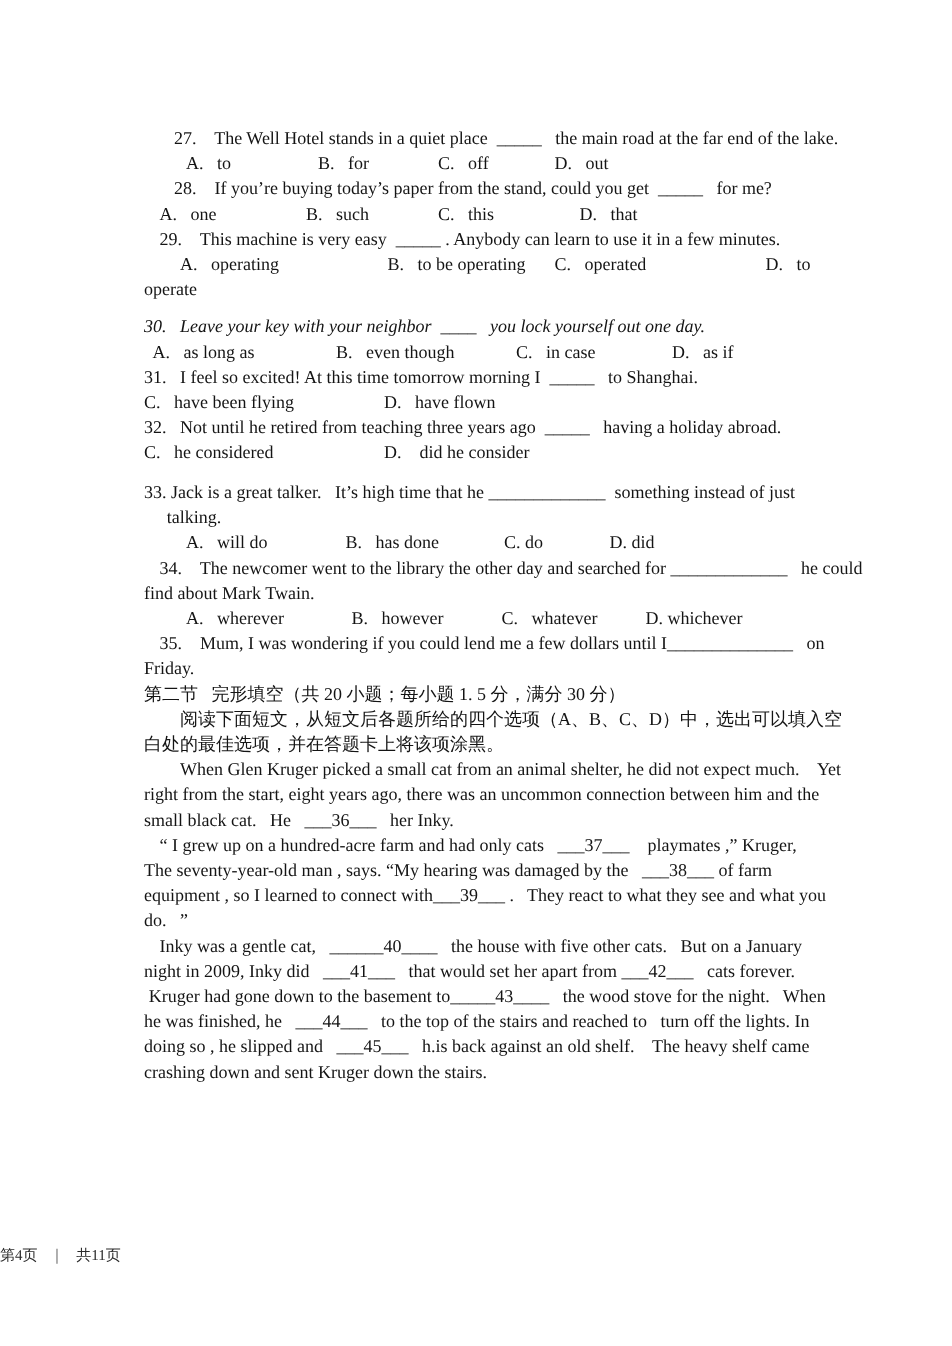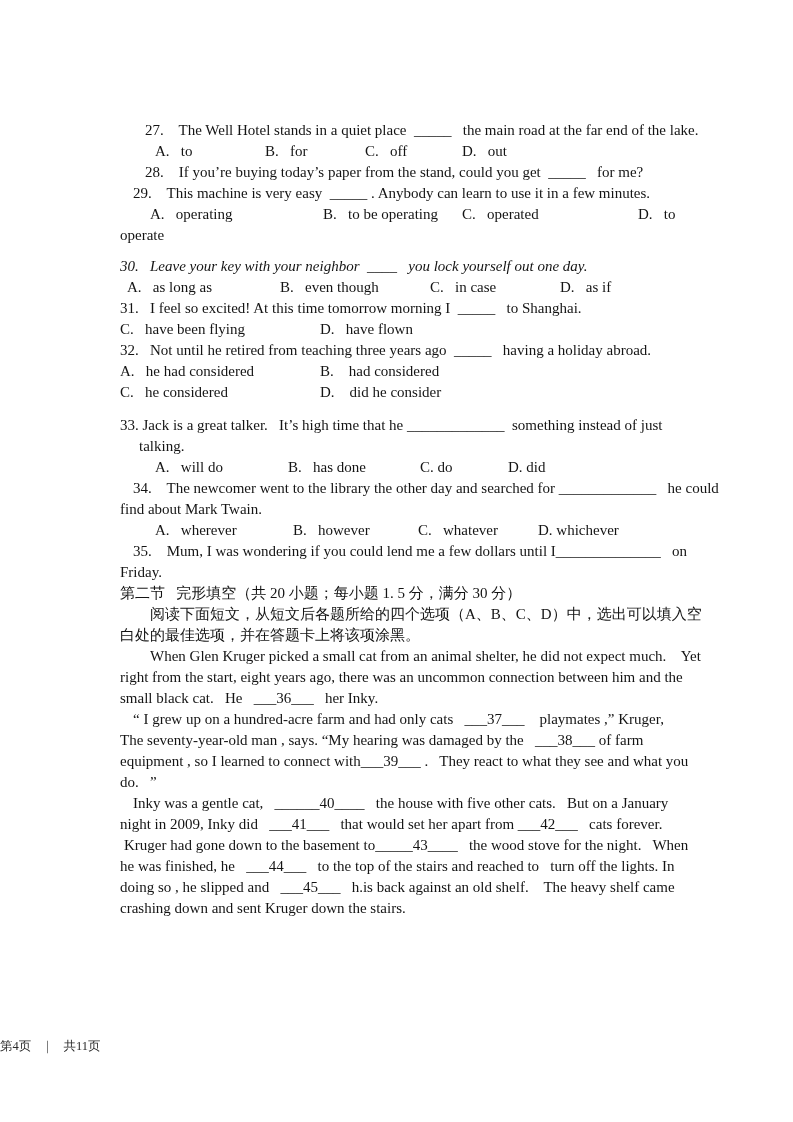--- a/index.html
+++ b/index.html
@@ -8,21 +8,21 @@
     width: 793px;
     height: 1122px;
     background: #ffffff;
     font-family: "Liberation Serif", "DejaVu Serif", serif;
     color: #141414;
     overflow: hidden;
   }
   .content {
     position: absolute;
     left: 120px;
-    top: 120px;
+    top: 106px;
     width: 580px;
   }
   .line {
     white-space: pre;
     line-height: 21px;
     min-height: 21px;
     font-size: 15px;
   }
   .opt { display: inline-block; white-space: pre; }
   .i4  { padding-left: 4px; }
@@ -49,33 +49,33 @@
 </head>
 <body>
 
 <div class="page">
   <div class="content">
 
     <div class="line i25">27.    The Well Hotel stands in a quiet place  _____   the main road at the far end of the lake.</div>
     <div class="line i35"><span class="opt" style="width:110px">A.   to</span><span class="opt" style="width:100px">B.   for</span><span class="opt" style="width:97px">C.   off</span><span class="opt">D.   out</span></div>
 
     <div class="line i25">28.    If you’re buying today’s paper from the stand, could you get  _____   for me?</div>
+    <div class="line i13"><span class="opt" style="width:122px">A.   one</span><span class="opt" style="width:110px">B.   such</span><span class="opt" style="width:118px">C.   this</span><span class="opt">D.   that</span></div>
 
     <div class="line i13">29.    This machine is very easy  _____ . Anybody can learn to use it in a few minutes.</div>
     <div class="line i30"><span class="opt" style="width:173px">A.   operating</span><span class="opt" style="width:139px">B.   to be operating</span><span class="opt" style="width:176px">C.   operated</span><span class="opt">D.   to</span></div>
     <div class="line">operate</div>
 
     <div class="line mt10">30.   Leave your key with your neighbor  ____   you lock yourself out one day.</div>
     <div class="line i7"><span class="opt" style="width:153px">A.   as long as</span><span class="opt" style="width:150px">B.   even though</span><span class="opt" style="width:130px">C.   in case</span><span class="opt">D.   as if</span></div>
 
     <div class="line">31.   I feel so excited! At this time tomorrow morning I  _____   to Shanghai.</div>
     <div class="line"><span class="opt" style="width:200px">C.   have been flying</span><span class="opt">D.   have flown</span></div>
 
     <div class="line">32.   Not until he retired from teaching three years ago  _____   having a holiday abroad.</div>
-    <div class="line"><span class="opt" style="width:200px">A.   he had considered</span><span class="opt">B.    had considered</span></div>
     <div class="line"><span class="opt" style="width:200px">C.   he considered</span><span class="opt">D.    did he consider</span></div>
 
     <div class="line mt12">33. Jack is a great talker.   It’s high time that he _____________  something instead of just</div>
     <div class="line i19">talking.</div>
     <div class="line i35"><span class="opt" style="width:133px">A.   will do</span><span class="opt" style="width:132px">B.   has done</span><span class="opt" style="width:88px">C. do</span><span class="opt">D. did</span></div>
 
     <div class="line i13">34.    The newcomer went to the library the other day and searched for _____________   he could</div>
     <div class="line">find about Mark Twain.</div>
     <div class="line i35"><span class="opt" style="width:138px">A.   wherever</span><span class="opt" style="width:125px">B.   however</span><span class="opt" style="width:120px">C.   whatever</span><span class="opt">D. whichever</span></div>
 

